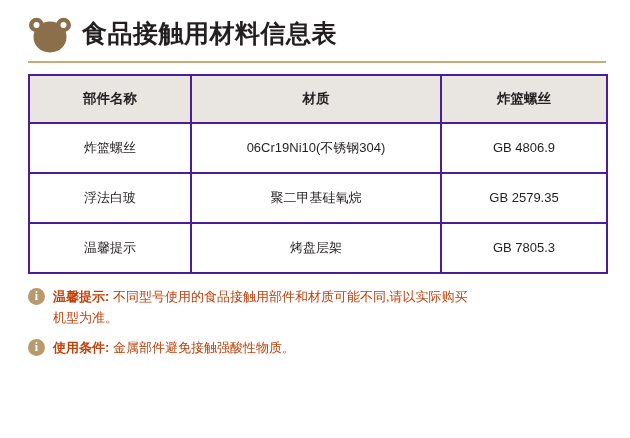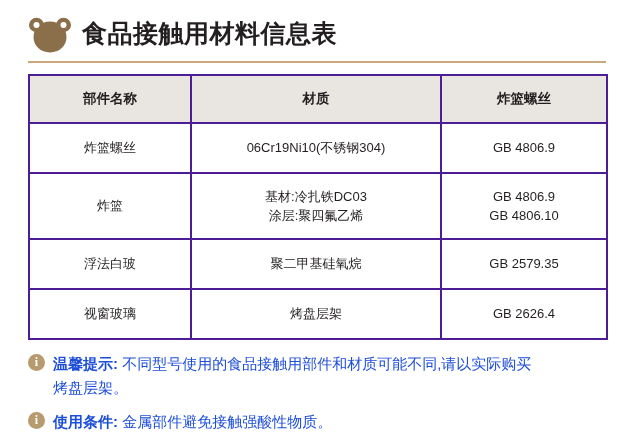--- a/index.html
+++ b/index.html
@@ -109,23 +109,23 @@
     background: #b79a6d;
     color: #ffffff;
     font-size: 12px;
     font-weight: bold;
     line-height: 17px;
     text-align: center;
     font-family: "Liberation Serif", serif;
     margin-top: 2px;
   }
   .note-body {
-    font-size: 15px;
+    font-size: 13px;
     line-height: 1.62;
-    color: #1d4ed8;
+    color: #c2410c;
   }
   .note-body .lbl {
     font-weight: bold;
   }
 </style>
 </head>
 <body>
 
 <div class="page">
 
@@ -160,52 +160,41 @@
         <th>材质</th>
         <th>炸篮螺丝</th>
       </tr>
     </thead>
     <tbody>
       <tr class="row-short">
         <td>炸篮螺丝</td>
         <td>06Cr19Ni10(不锈钢304)</td>
         <td>GB 4806.9</td>
       </tr>
-      <tr class="row-tall">
-        <td>炸篮</td>
-        <td class="multi">
-          <span class="cellline">基材:冷扎铁DC03</span>
-          <span class="cellline">涂层:聚四氟乙烯</span>
-        </td>
-        <td class="multi">
-          <span class="cellline">GB 4806.9</span>
-          <span class="cellline">GB 4806.10</span>
-        </td>
-      </tr>
       <tr class="row-short">
         <td>浮法白玻</td>
         <td>聚二甲基硅氧烷</td>
         <td>GB 2579.35</td>
       </tr>
       <tr class="row-short">
-        <td>视窗玻璃</td>
+        <td>温馨提示</td>
         <td>烤盘层架</td>
-        <td>GB 2626.4</td>
+        <td>GB 7805.3</td>
       </tr>
     </tbody>
   </table>
 
   <div class="notes">
 
     <div class="note">
       <span class="info-badge">i</span>
       <div class="note-body">
         <span class="lbl">温馨提示:</span>
         <span>不同型号使用的食品接触用部件和材质可能不同,请以实际购买</span><br>
-        <span>烤盘层架。</span>
+        <span>机型为准。</span>
       </div>
     </div>
 
     <div class="note">
       <span class="info-badge">i</span>
       <div class="note-body">
         <span class="lbl">使用条件:</span>
         <span>金属部件避免接触强酸性物质。</span><br>
         
       </div>

